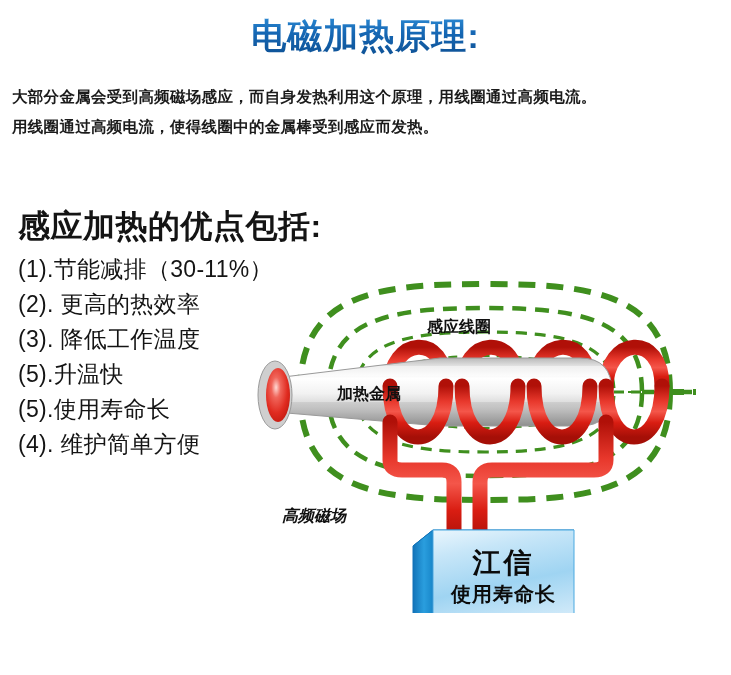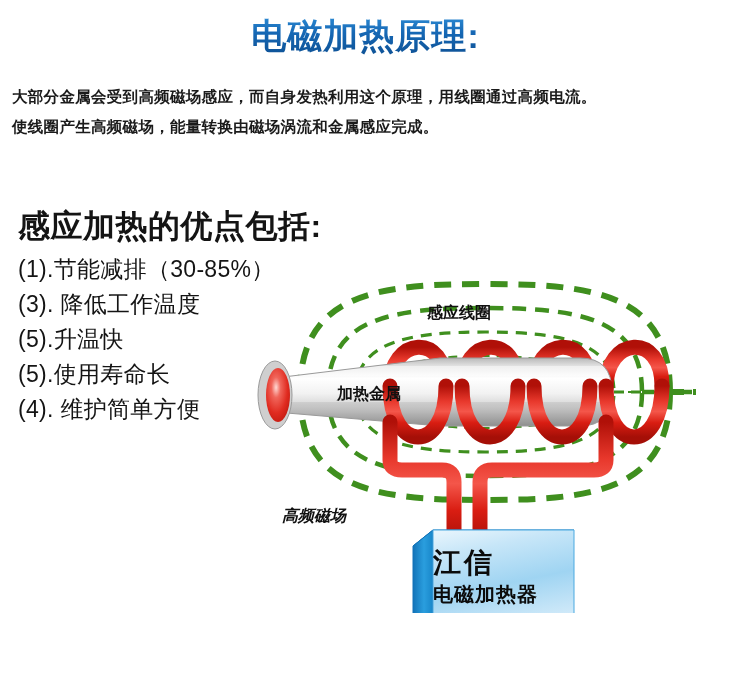--- a/index.html
+++ b/index.html
@@ -53,40 +53,41 @@
     position:absolute;left:240px;top:262px;width:491px;height:413px;
   }
   .diagram svg{display:block;}
 
   .diag-label{
     position:absolute;font-weight:bold;color:#111;
     white-space:nowrap;
   }
 
   .box-text{
-    position:absolute;text-align:left;color:#0b0b0b;
+    position:absolute;text-align:center;color:#0b0b0b;
     white-space:nowrap;font-weight:bold;
   }
 </style>
 </head>
 <body>
 
 <div id="page">
 
   <div class="title">电磁加热原理:</div>
 
   <div class="para">
     <p>大部分金属会受到高频磁场感应，而自身发热利用这个原理，用线圈通过高频电流。</p>
-    <p>使线圈产生高频磁场，能量转换由磁场涡流和金属感应完成。</p>
+    <p>用线圈通过高频电流，使得线圈中的金属棒受到感应而发热。</p>
   </div>
 
   <div class="benefits-head">感应加热的优点包括:</div>
 
   <div class="benefits">
-    <div class="benefit">(1).节能减排（30-85%）</div>
+    <div class="benefit">(1).节能减排（30-11%）</div>
+    <div class="benefit">(2). 更高的热效率</div>
     <div class="benefit">(3). 降低工作温度</div>
     <div class="benefit">(5).升温快</div>
     <div class="benefit">(5).使用寿命长</div>
     <div class="benefit">(4). 维护简单方便</div>
   </div>
 
   <div class="diagram">
     <svg width="491" height="413" viewBox="0 0 491 413" xmlns="http://www.w3.org/2000/svg">
       <defs>
 
@@ -206,20 +207,20 @@
         <path d="M 173 284 L 193 268 L 334 268 L 314 284 Z" fill="url(#boxTop)" stroke="#1273b8" stroke-width="1"></path>
 
         <path d="M 173 284 L 193 268 L 193 386 L 173 402 Z" fill="url(#boxSide)" stroke="#1273b8" stroke-width="1"></path>
 
         <path d="M 193 268 L 334 268 L 334 386 L 193 386 Z" fill="url(#boxFront)" stroke="#4aa9e0" stroke-width="1"></path>
 
         <path d="M 173 402 L 193 386 L 334 386 L 314 402 Z" fill="#1886c9" opacity="0.9"></path>
       </g>
     </svg>
 
-    <div class="diag-label" style="left:187px;top:41px;">感应线圈</div>
+    <div class="diag-label" style="left:187px;top:55px;">感应线圈</div>
     <div class="diag-label" style="left:97px;top:122px;">加热金属</div>
     <div class="diag-label" style="left:42px;top:244px;font-style:italic;">高频磁场</div>
     <div class="box-text" style="left:193px;top:282px;width:141px;font-size:28px;letter-spacing:3px;">江信</div>
-    <div class="box-text" style="left:193px;top:319px;width:141px;font-size:20px;letter-spacing:1px;">电磁加热器</div>
+    <div class="box-text" style="left:193px;top:319px;width:141px;font-size:20px;letter-spacing:1px;">使用寿命长</div>
   </div>
 
 </div>
 
 </body></html>

